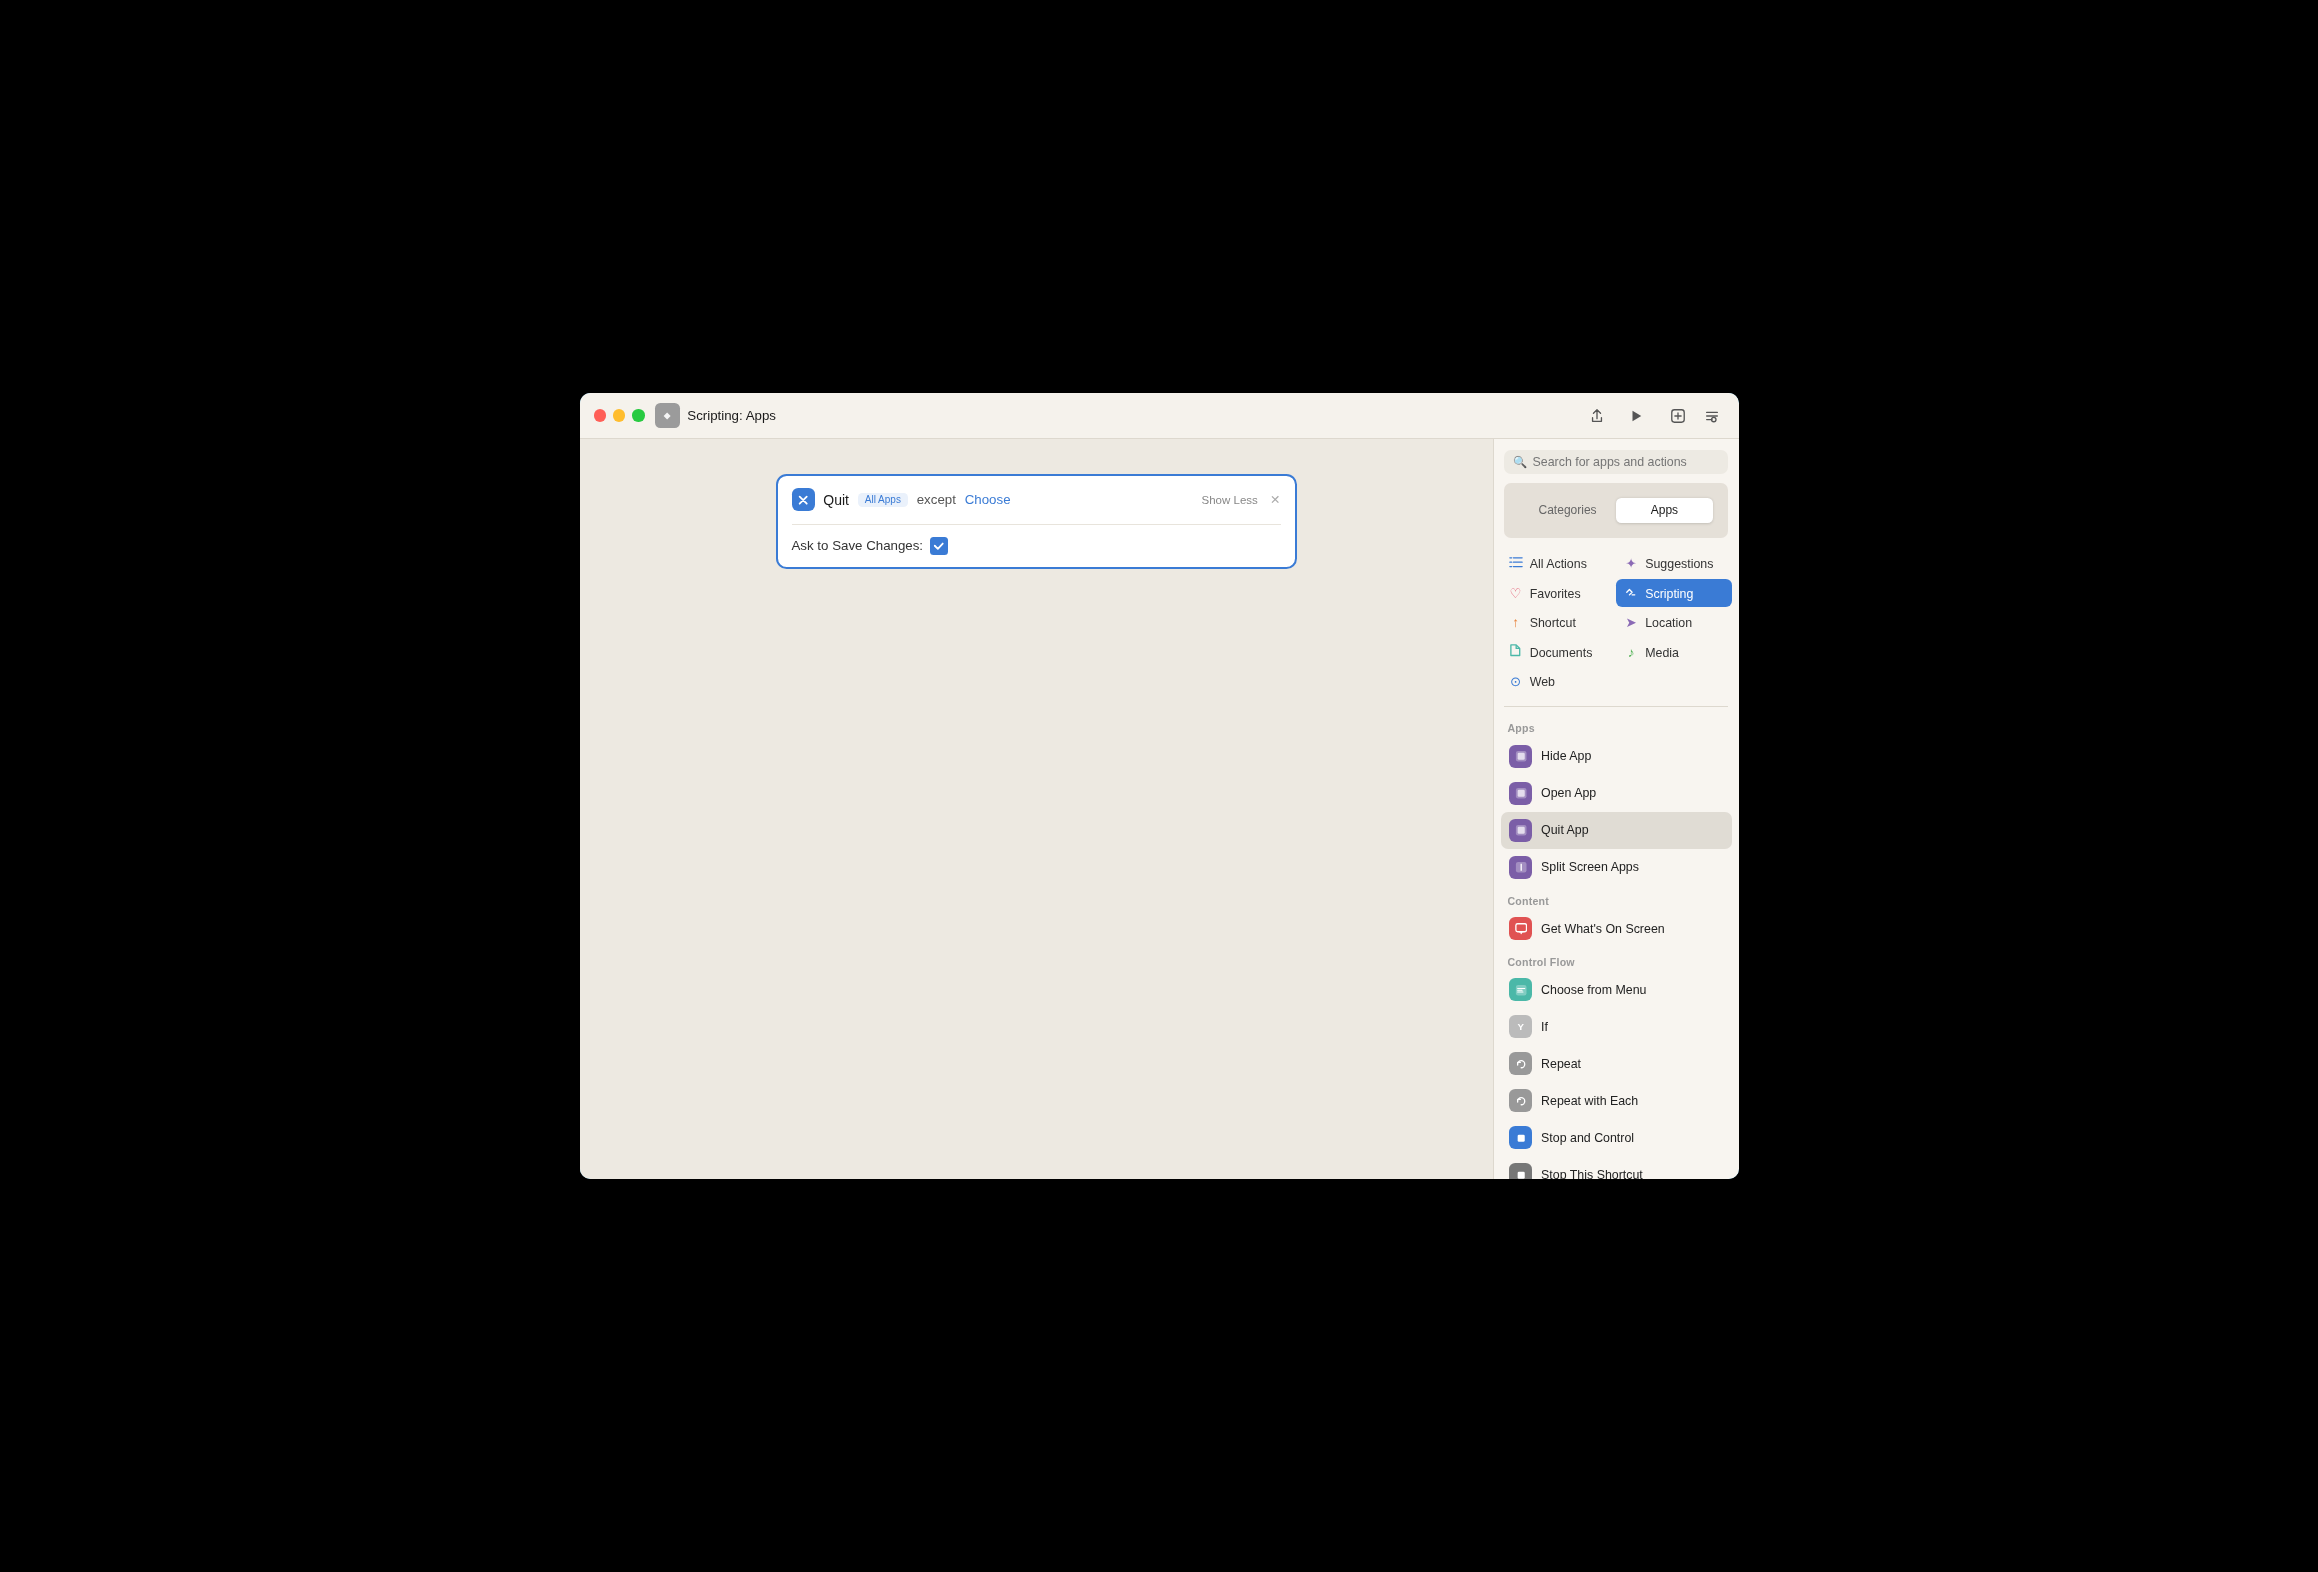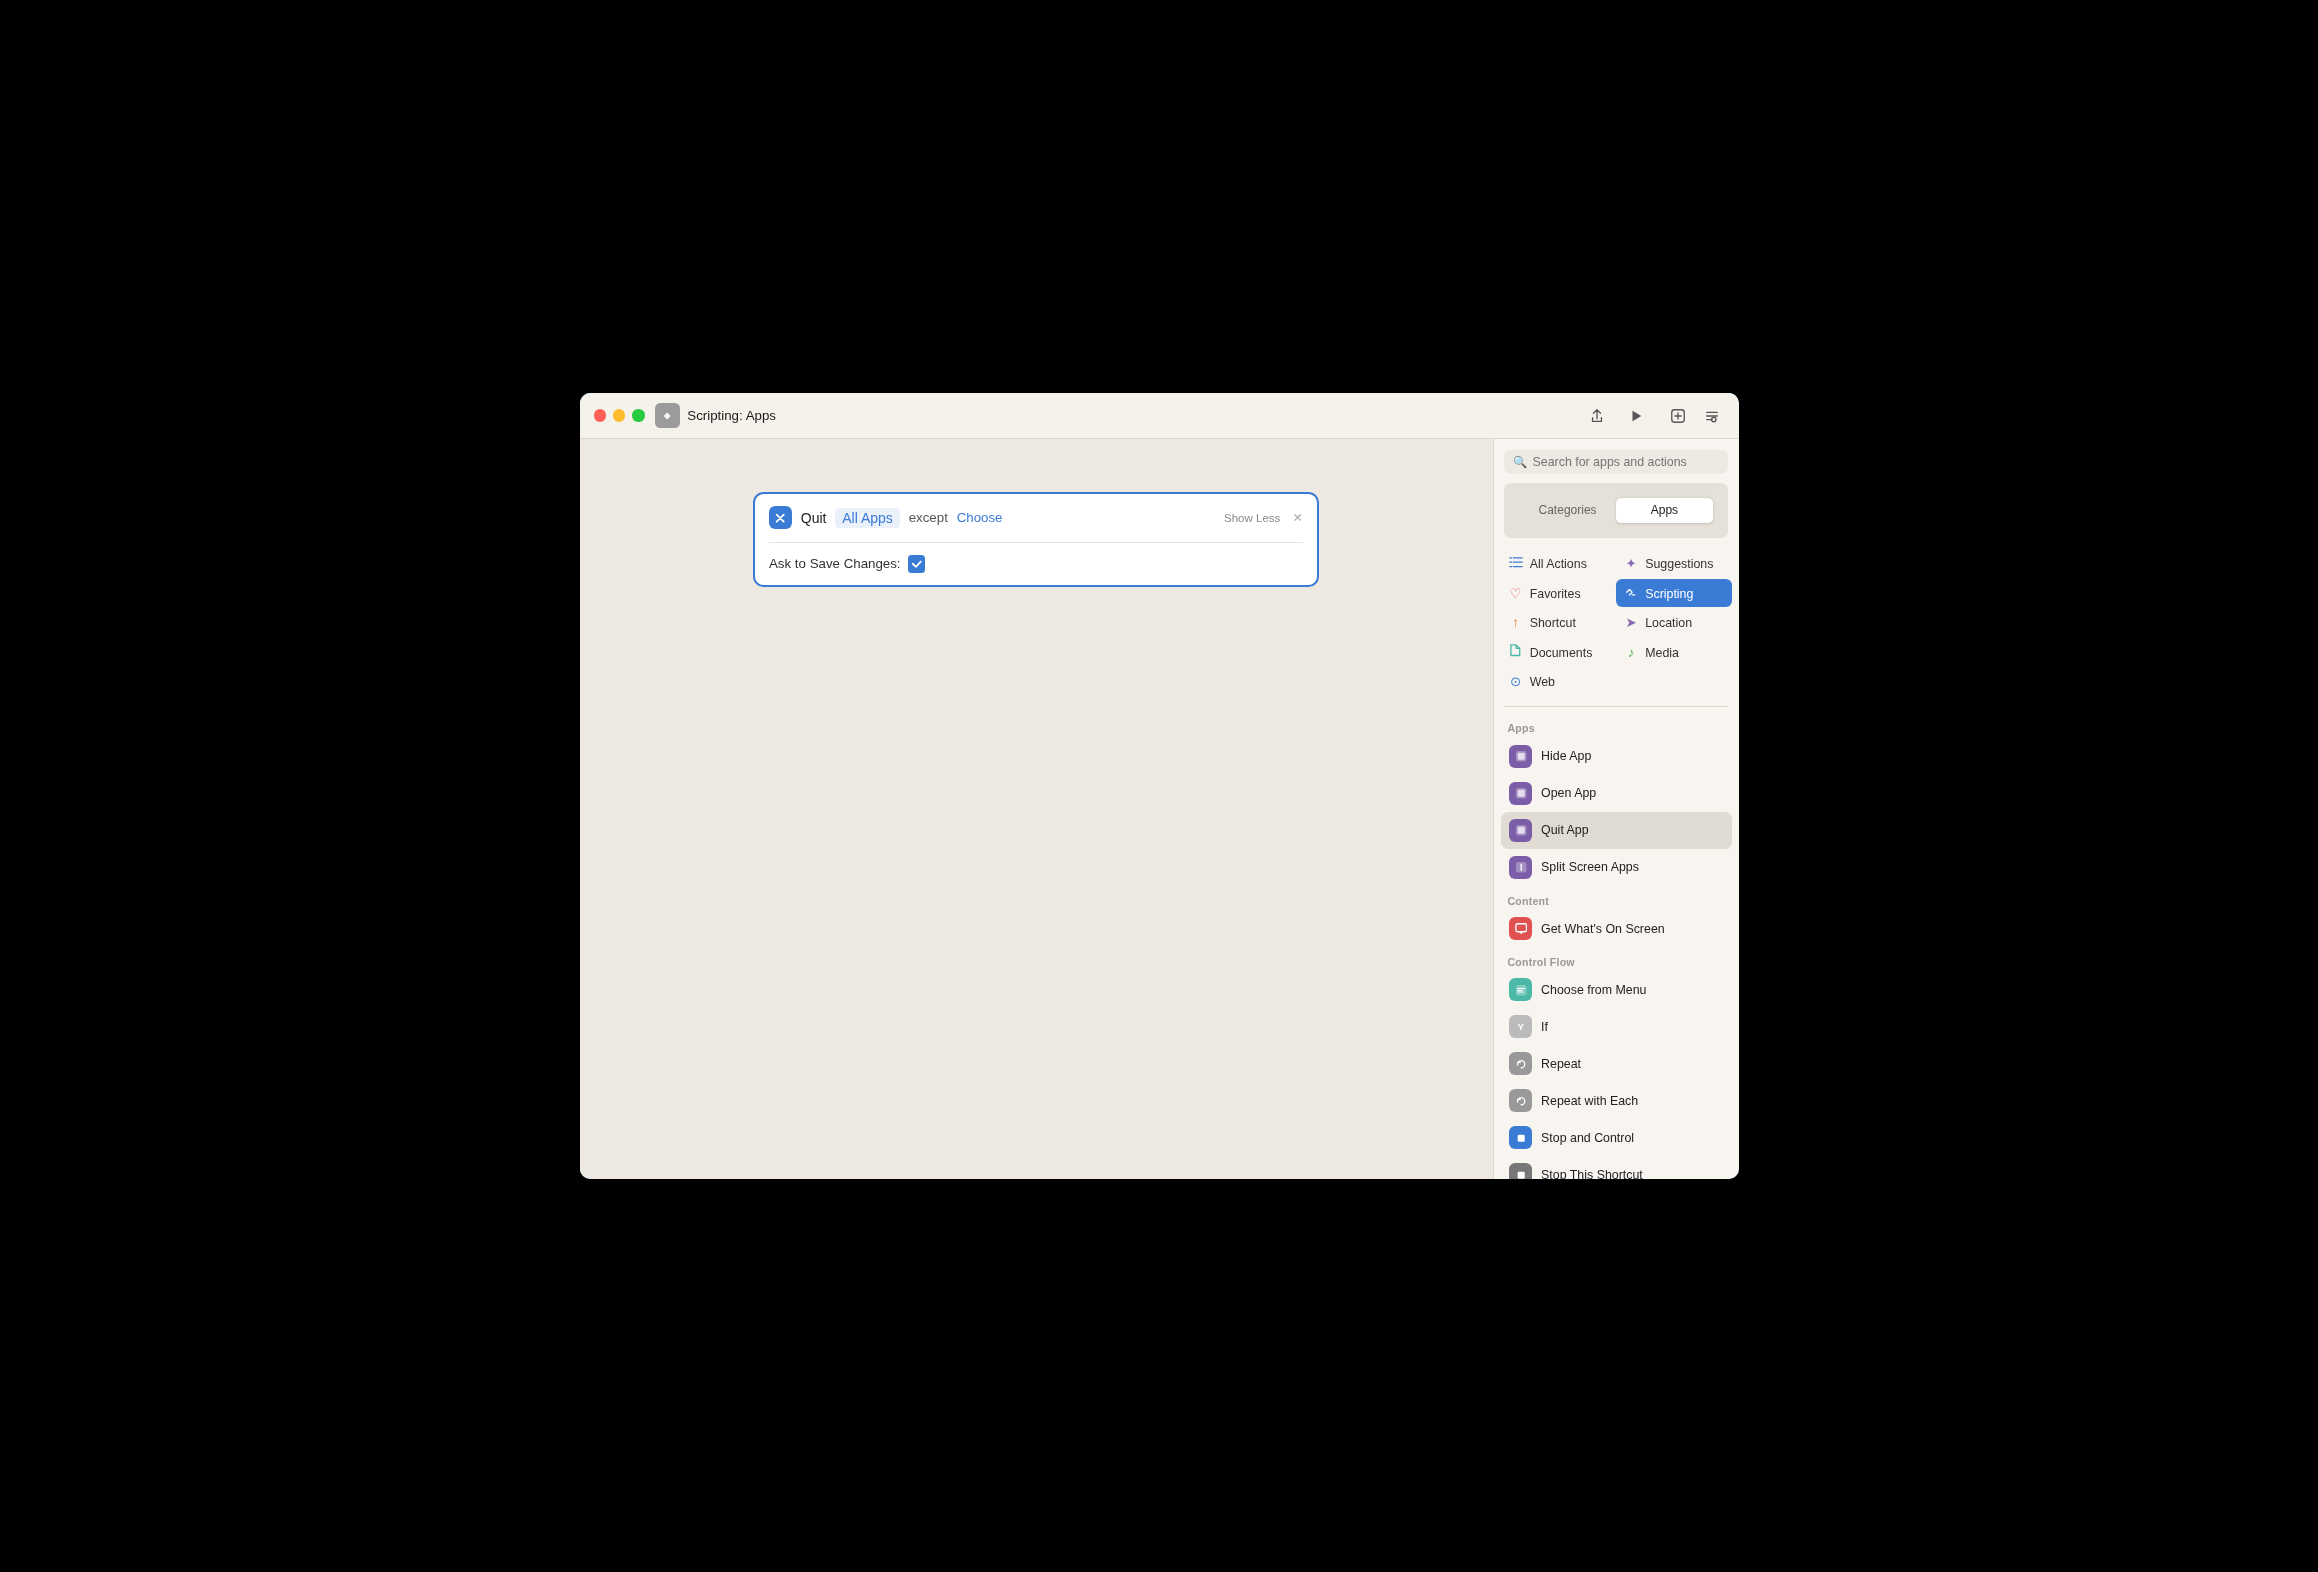--- a/index.html
+++ b/index.html
@@ -95,23 +95,22 @@
       display: flex;
       align-items: flex-start;
       justify-content: center;
       padding: 35px;
       overflow: auto;
     }
     .action-card {
       background: white;
       border: 2.2px solid #3a7bd5;
       border-radius: 10.6px;
-      width: 566px;
+      width: 521px;
       overflow: hidden;
-      margin-top: 18px;
     }
     .action-header {
       display: flex;
       align-items: center;
       padding: 12.4px 14px;
       gap: 8.8px;
     }
     .action-icon-btn {
       width: 23px;
       height: 23px;
@@ -123,21 +122,21 @@
       color: white;
       font-size: 11.5px;
       flex-shrink: 0;
     }
     .action-title {
       font-size: 14px;
       font-weight: 500;
       color: #1a1a1a;
     }
     .action-badge {
-      font-size: 14px;
+      font-size: 10px;
       font-weight: 500;
       color: #3a7bd5;
       background: #eaf1fb;
       padding: 1.8px 7px;
       border-radius: 4.4px;
       cursor: pointer;
     }
     .action-text {
       font-size: 13.3px;
       color: #555;

